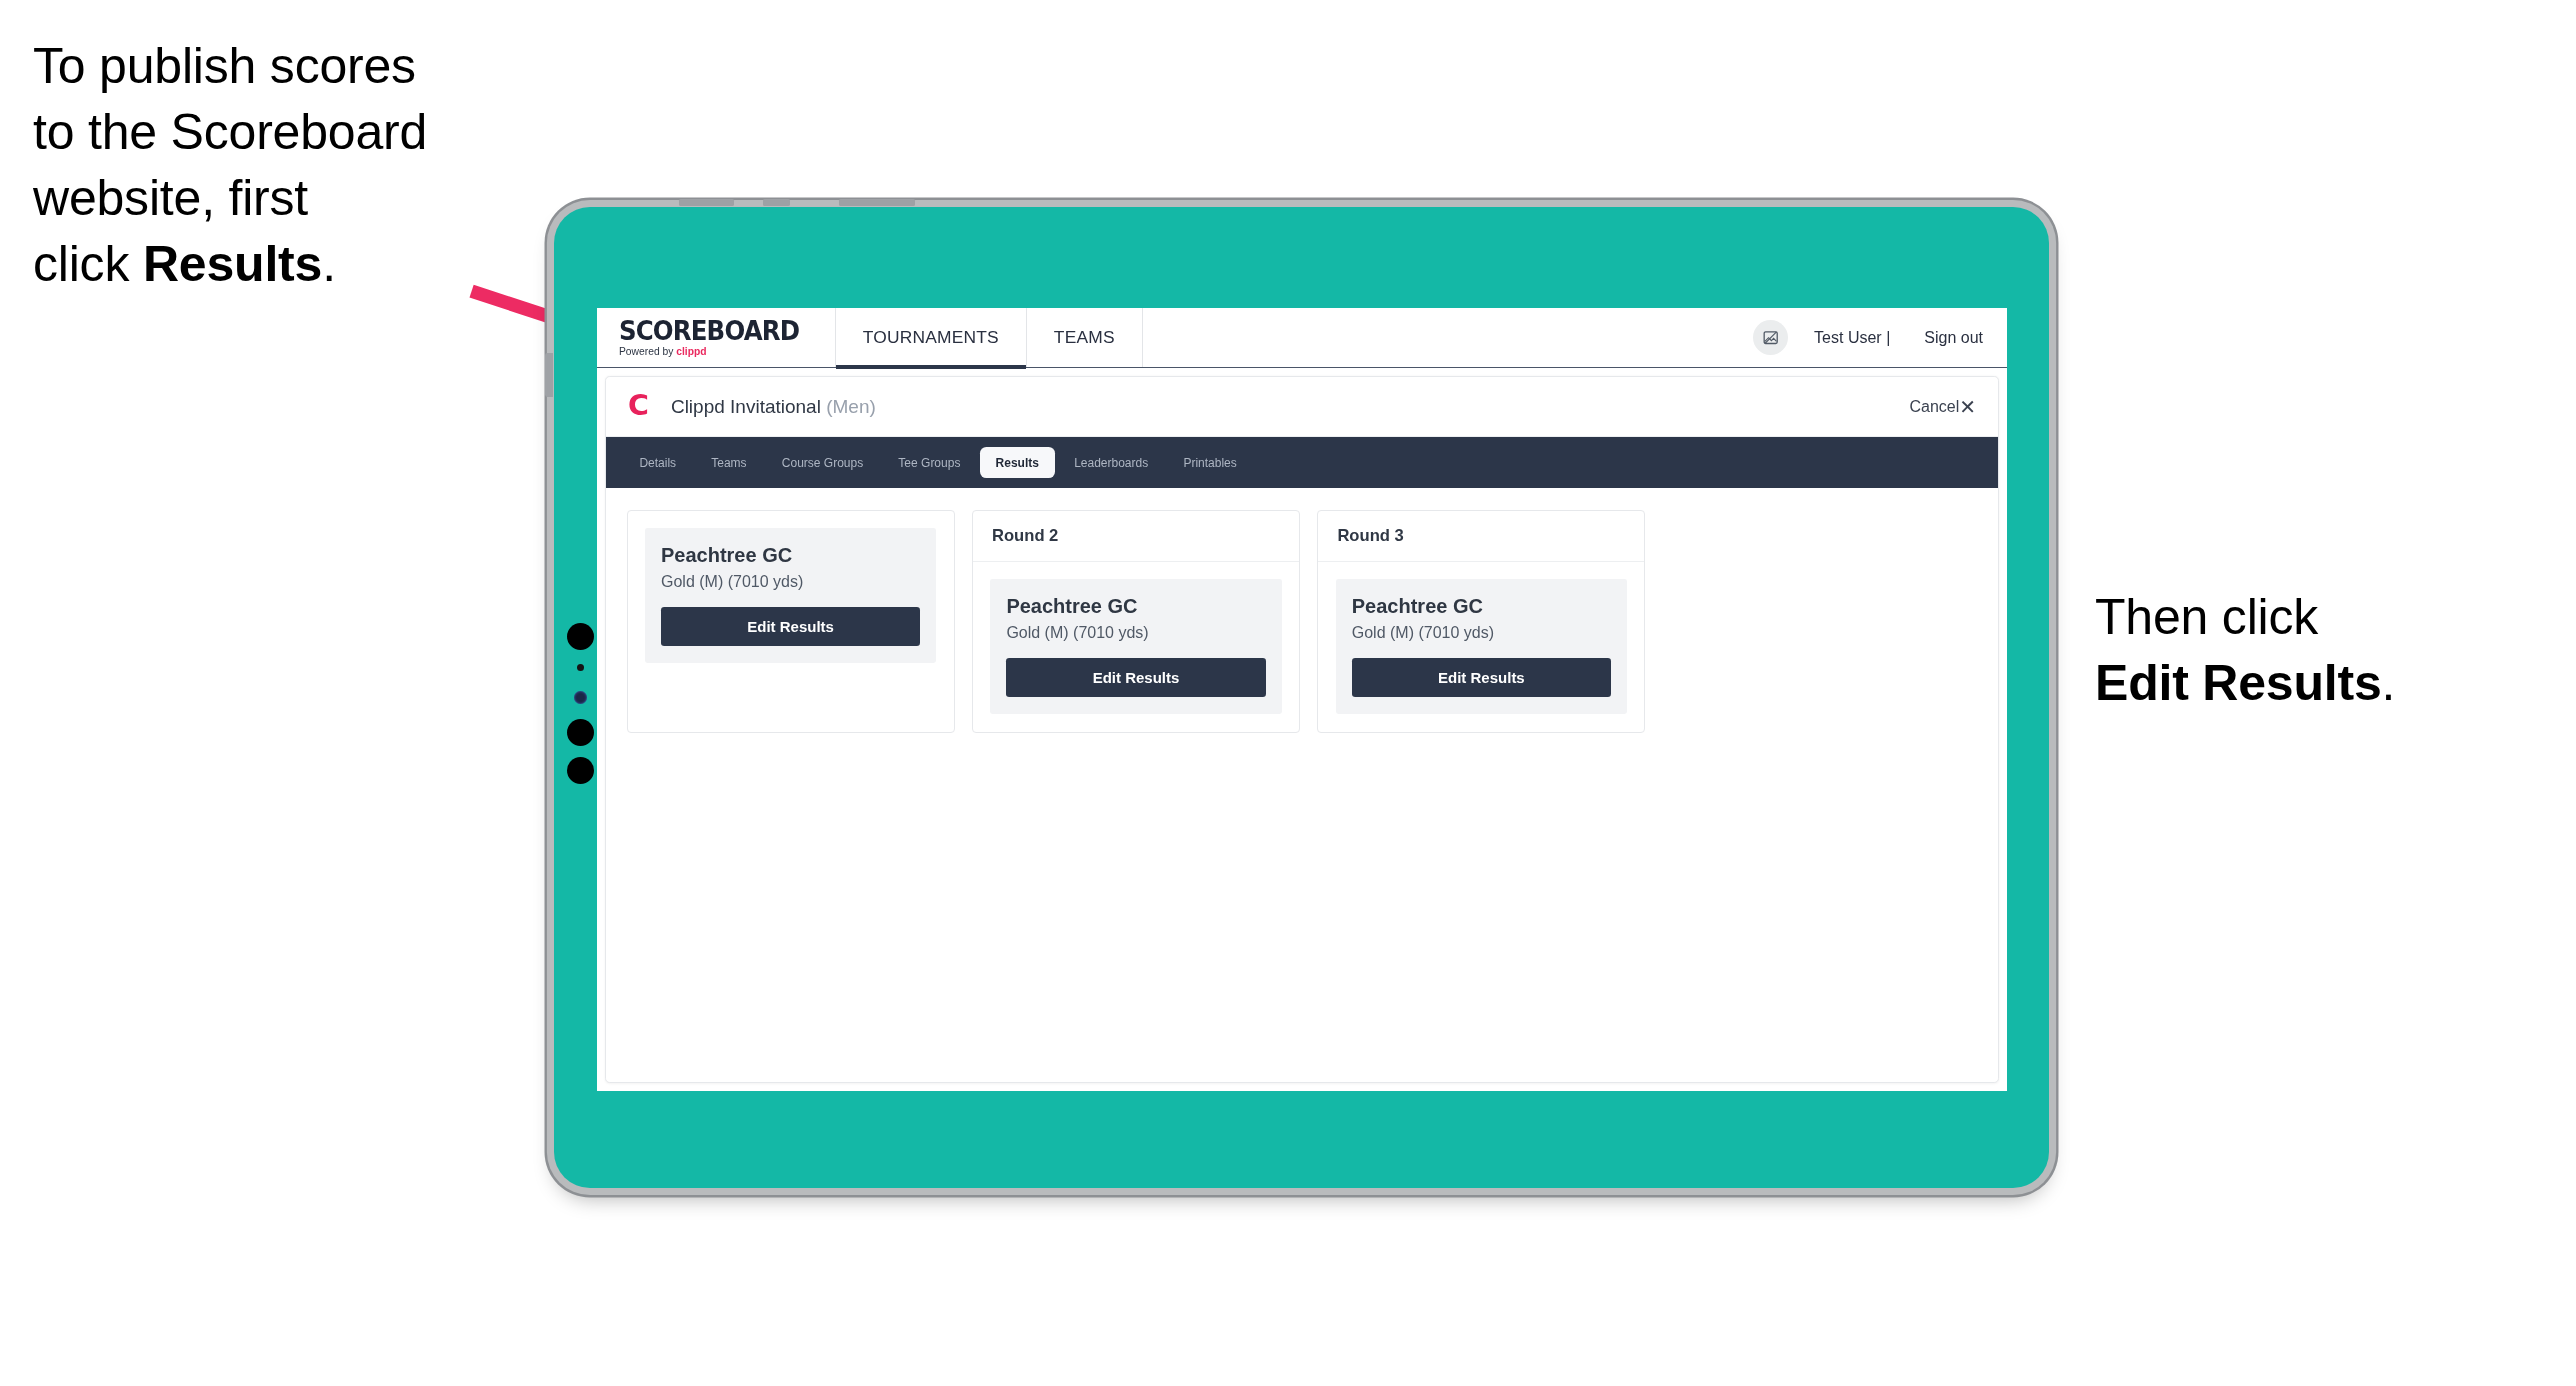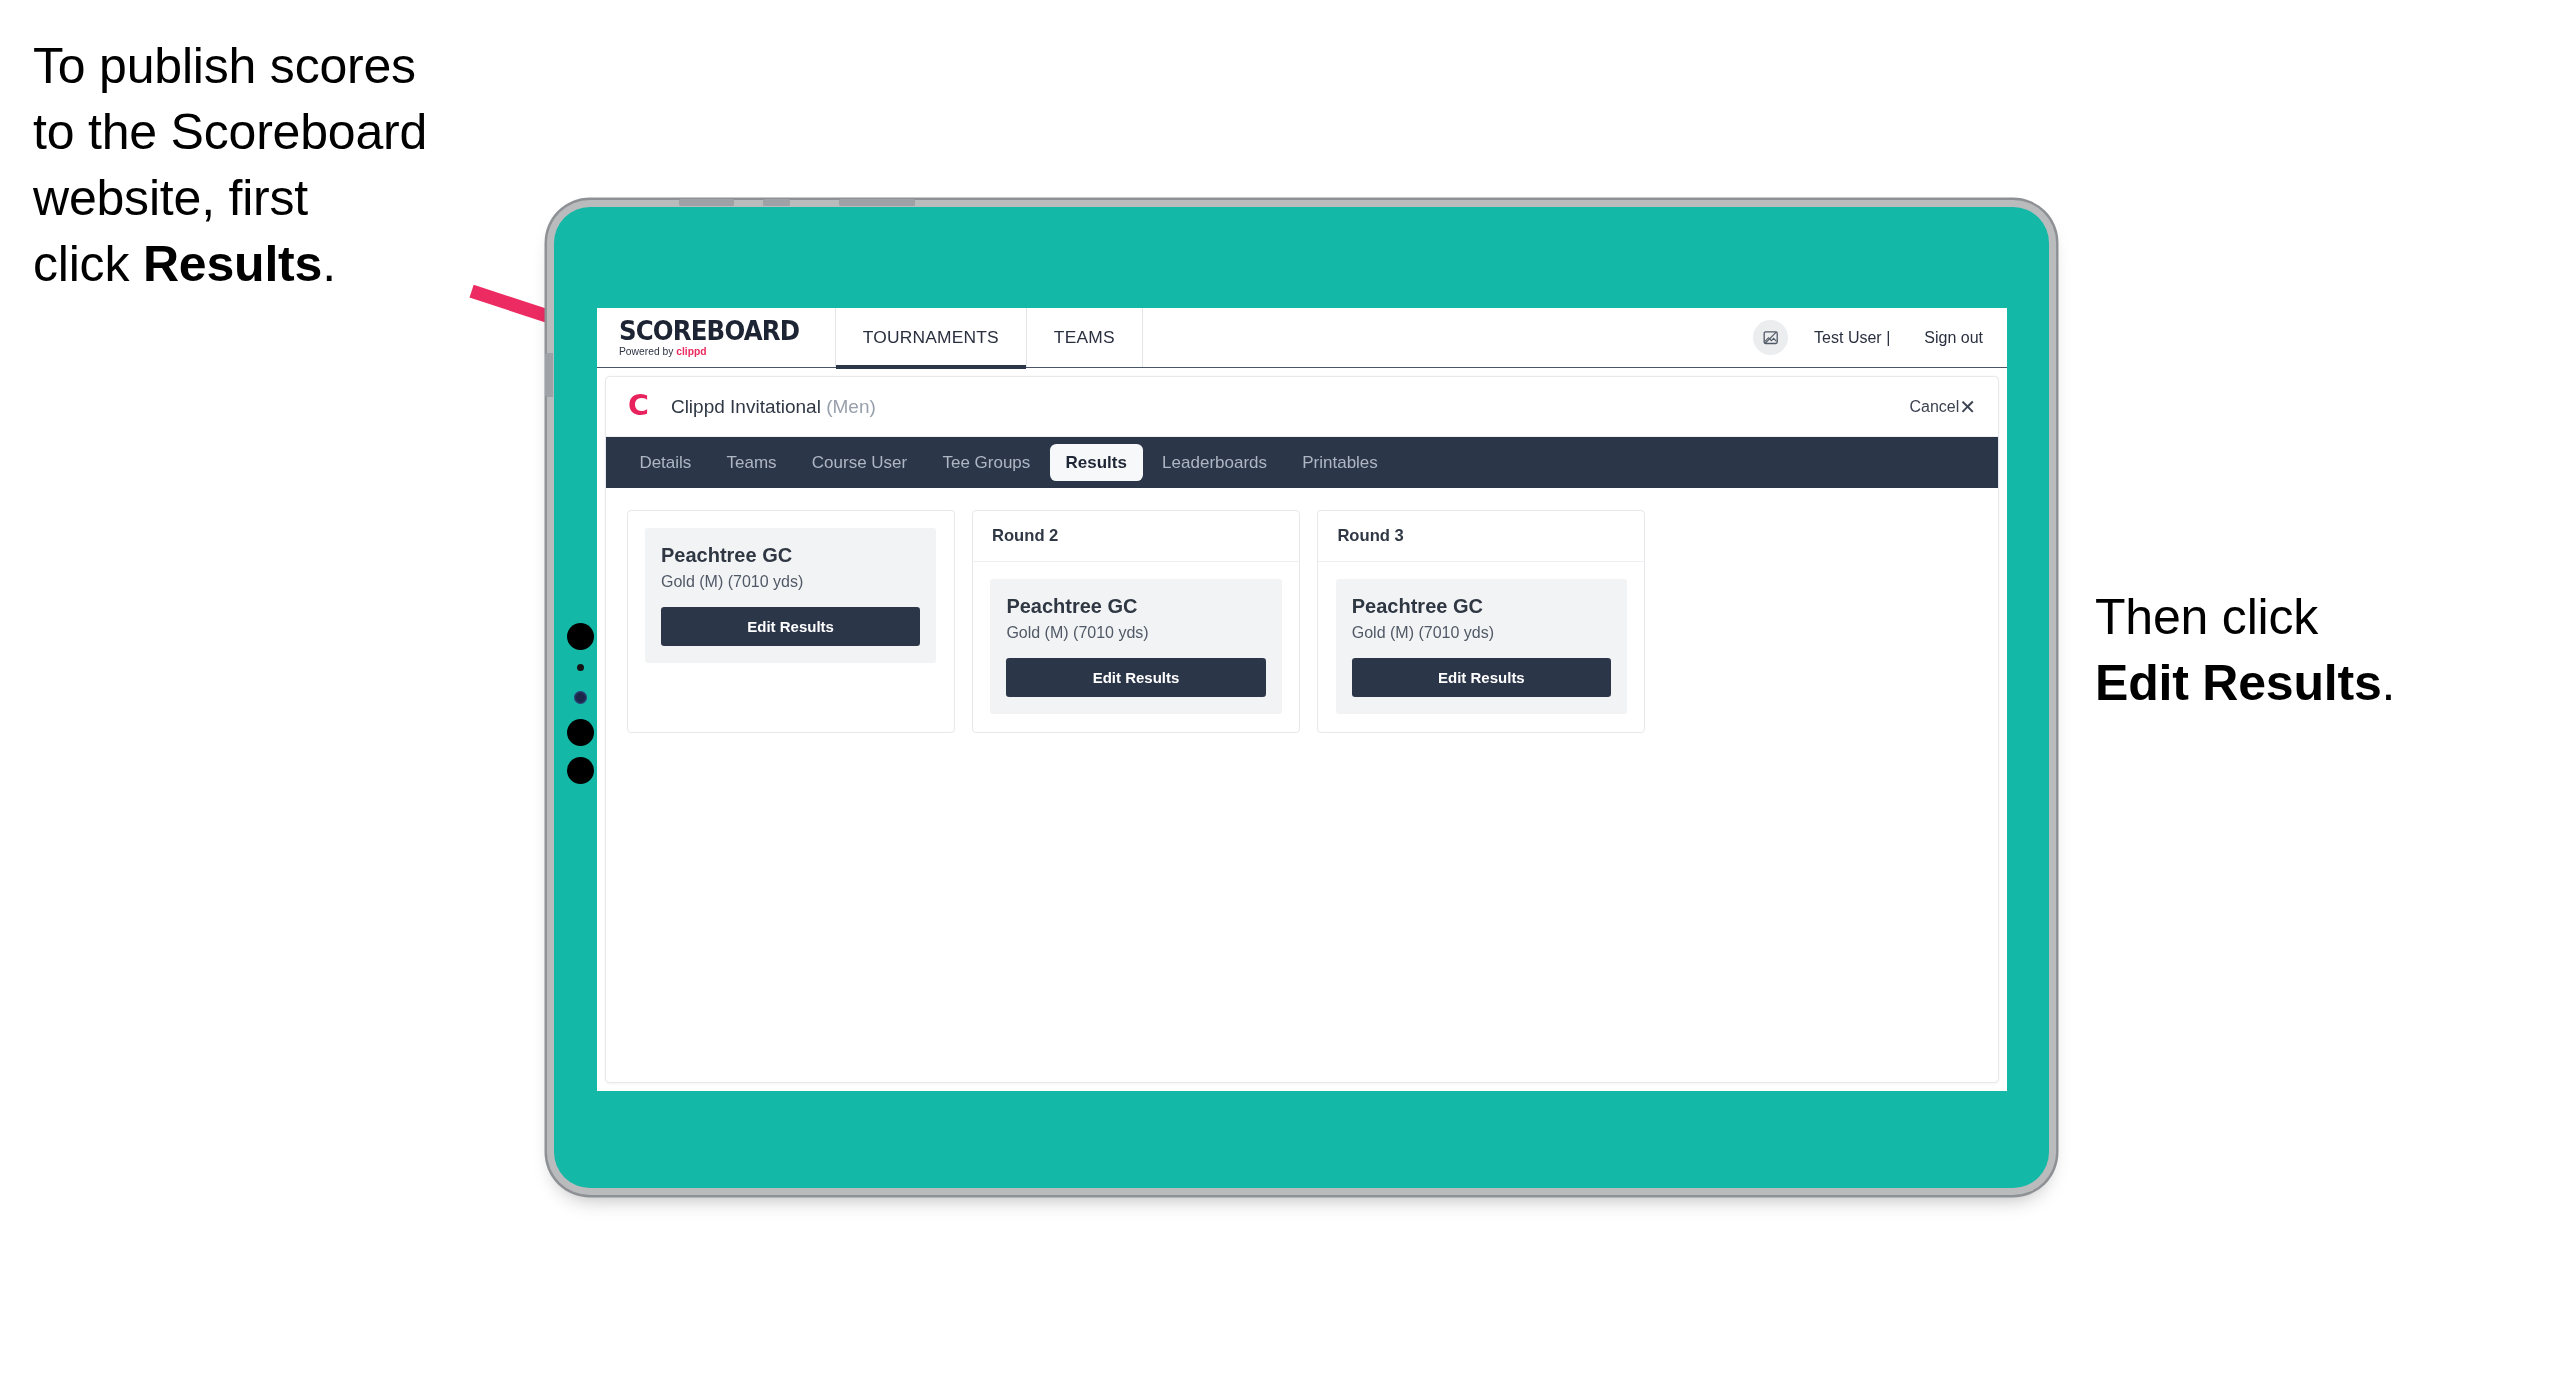--- a/index.html
+++ b/index.html
@@ -155,21 +155,21 @@
 
   
   .tabstrip {
     height: 51px;
     background: #2c3649;
     display: flex; align-items: center;
     padding: 0 17.4px;
     gap: 3.2px;
   }
   .tab {
-    font-size: 17px;
+    font-size: 12px;
     color: #aeb6c3;
     padding: 8.7px 16px;
     border-radius: 6.3px;
     white-space: nowrap;
   }
   .tab.active {
     background: #f7f8fa;
     color: #1f2736;
     font-weight: 700;
   }
@@ -300,21 +300,21 @@
             <span class="cancel-x">✕</span>
           </div>
         </div>
 
         <div class="tabstrip">
           <div class="tab">
             <span>Details</span></div>
           <div class="tab">
             <span>Teams</span></div>
           <div class="tab">
-            <span>Course User</span></div>
+            <span>Course Groups</span></div>
           <div class="tab">
             <span>Tee Groups</span></div>
           <div class="tab active">
             <span>Results</span></div>
           <div class="tab">
             <span>Leaderboards</span></div>
           <div class="tab">
             <span>Printables</span></div>
         </div>
 

